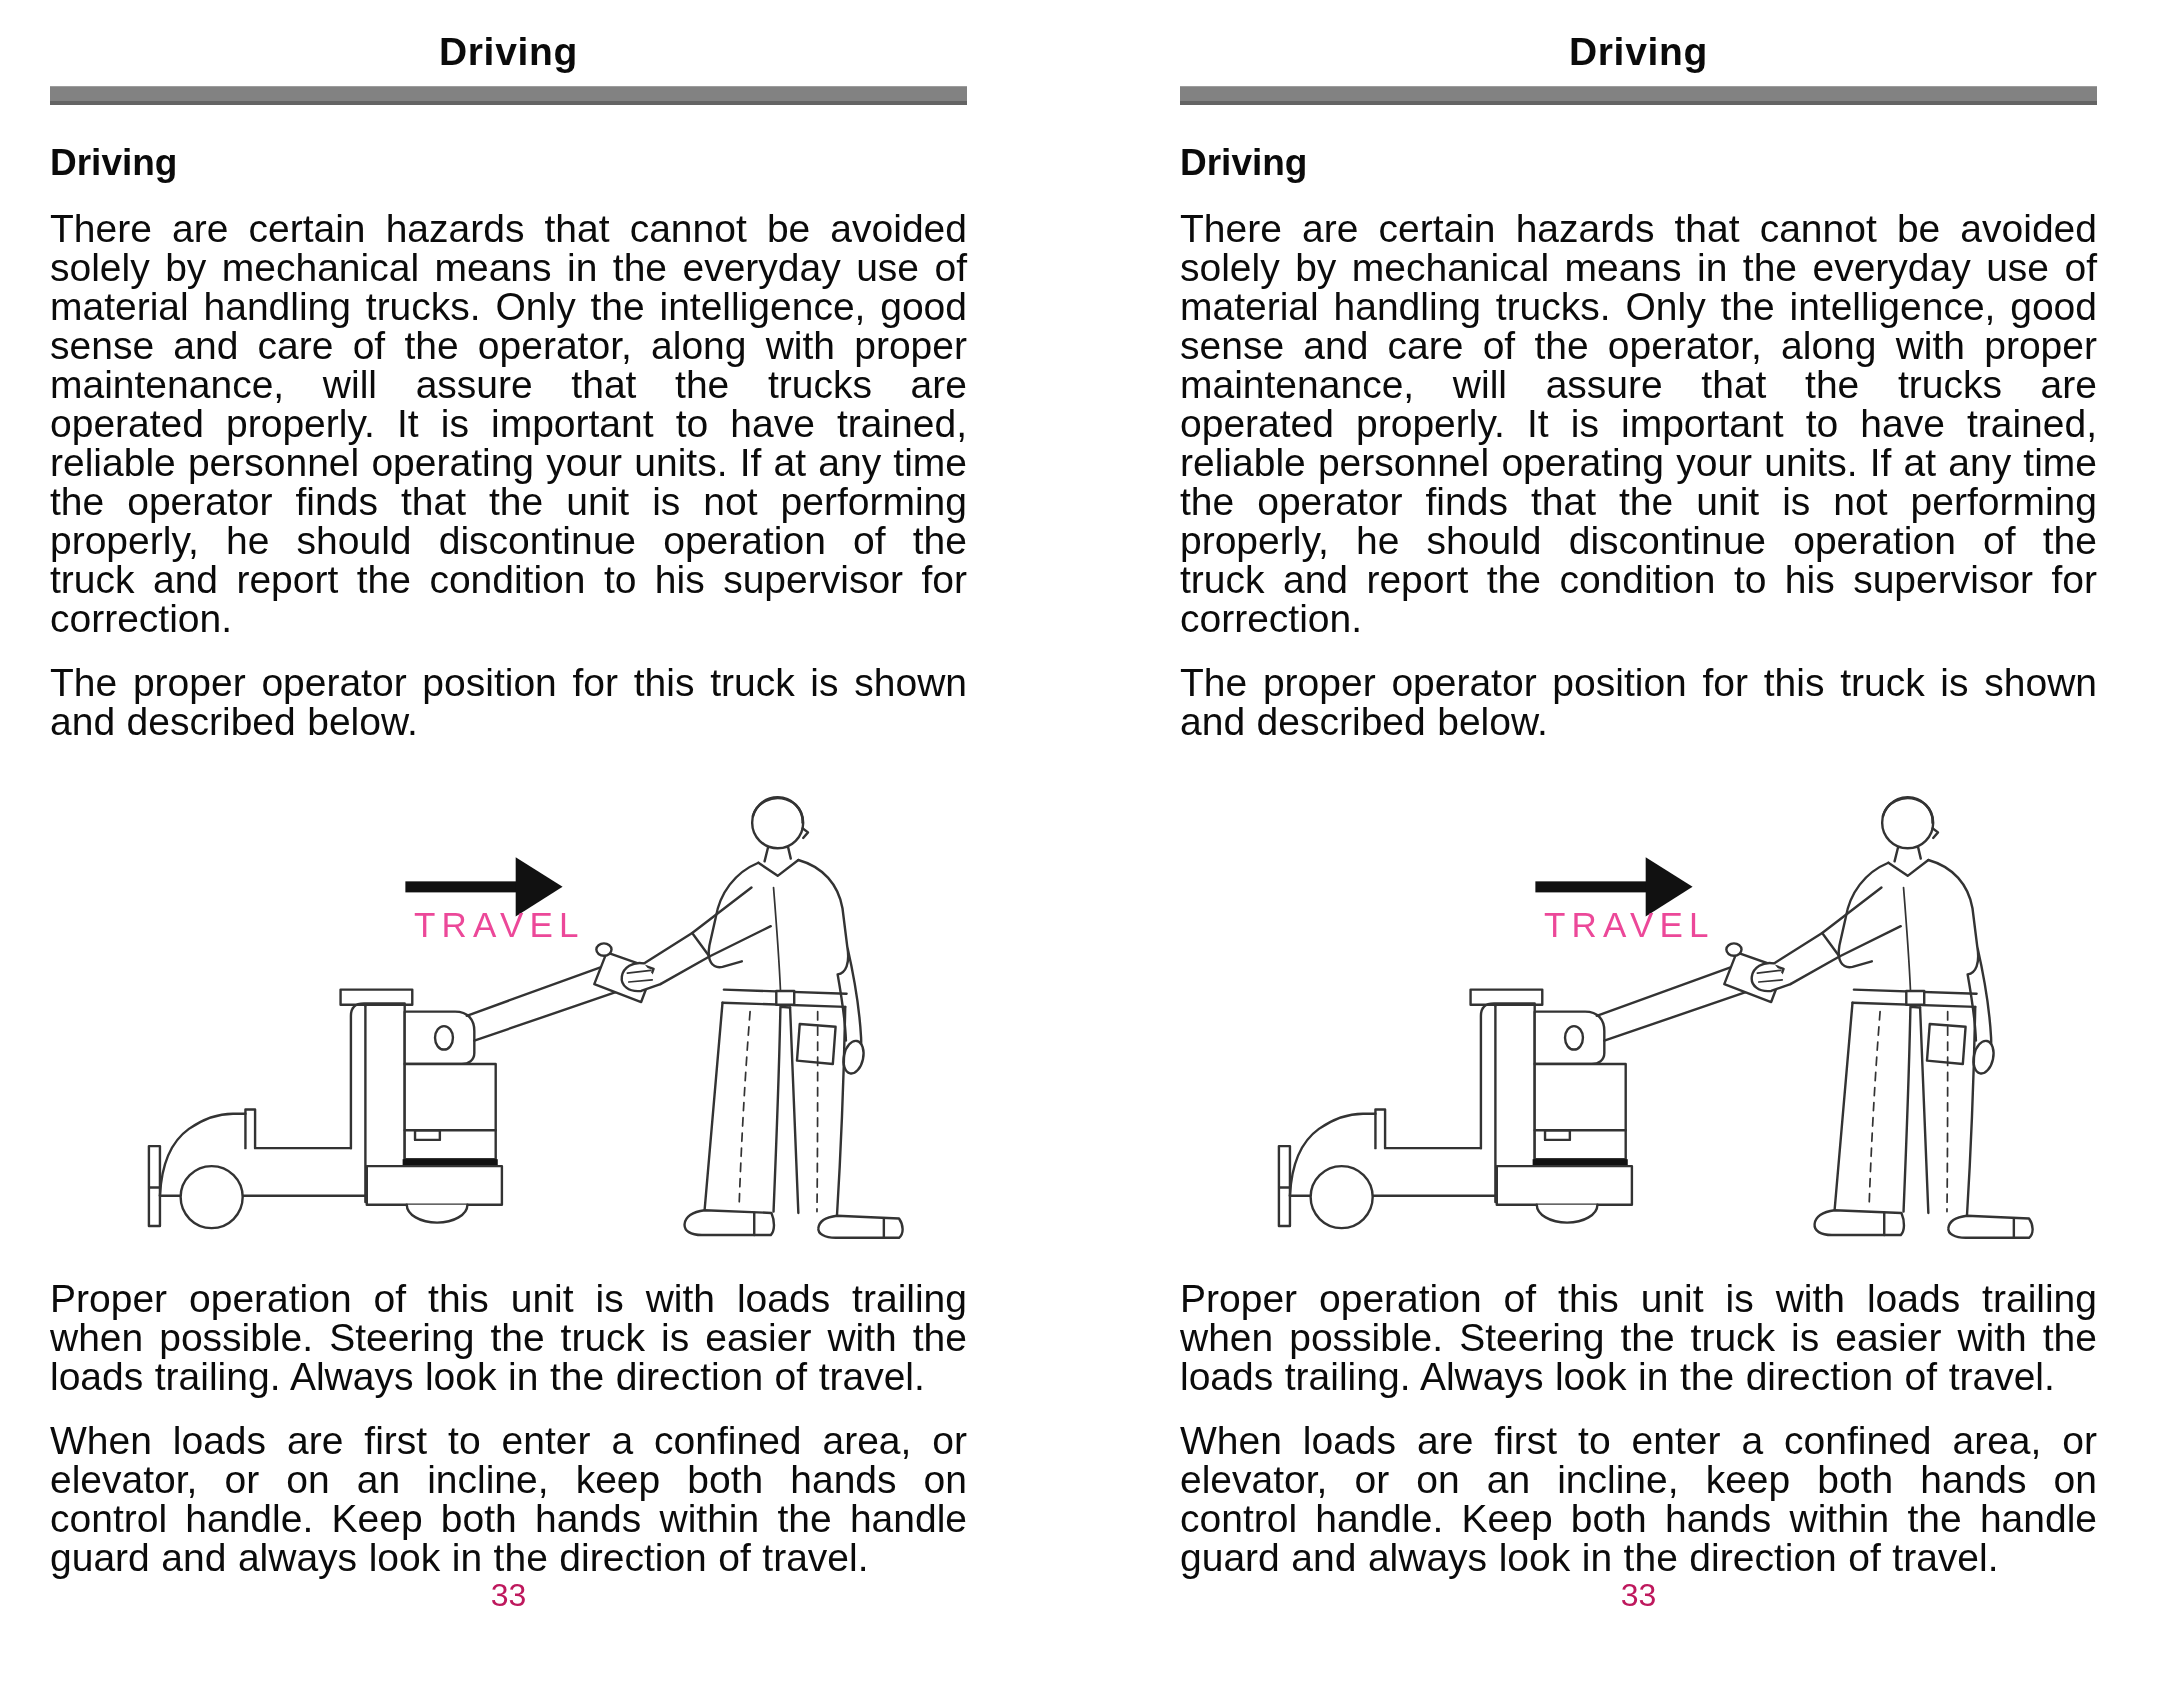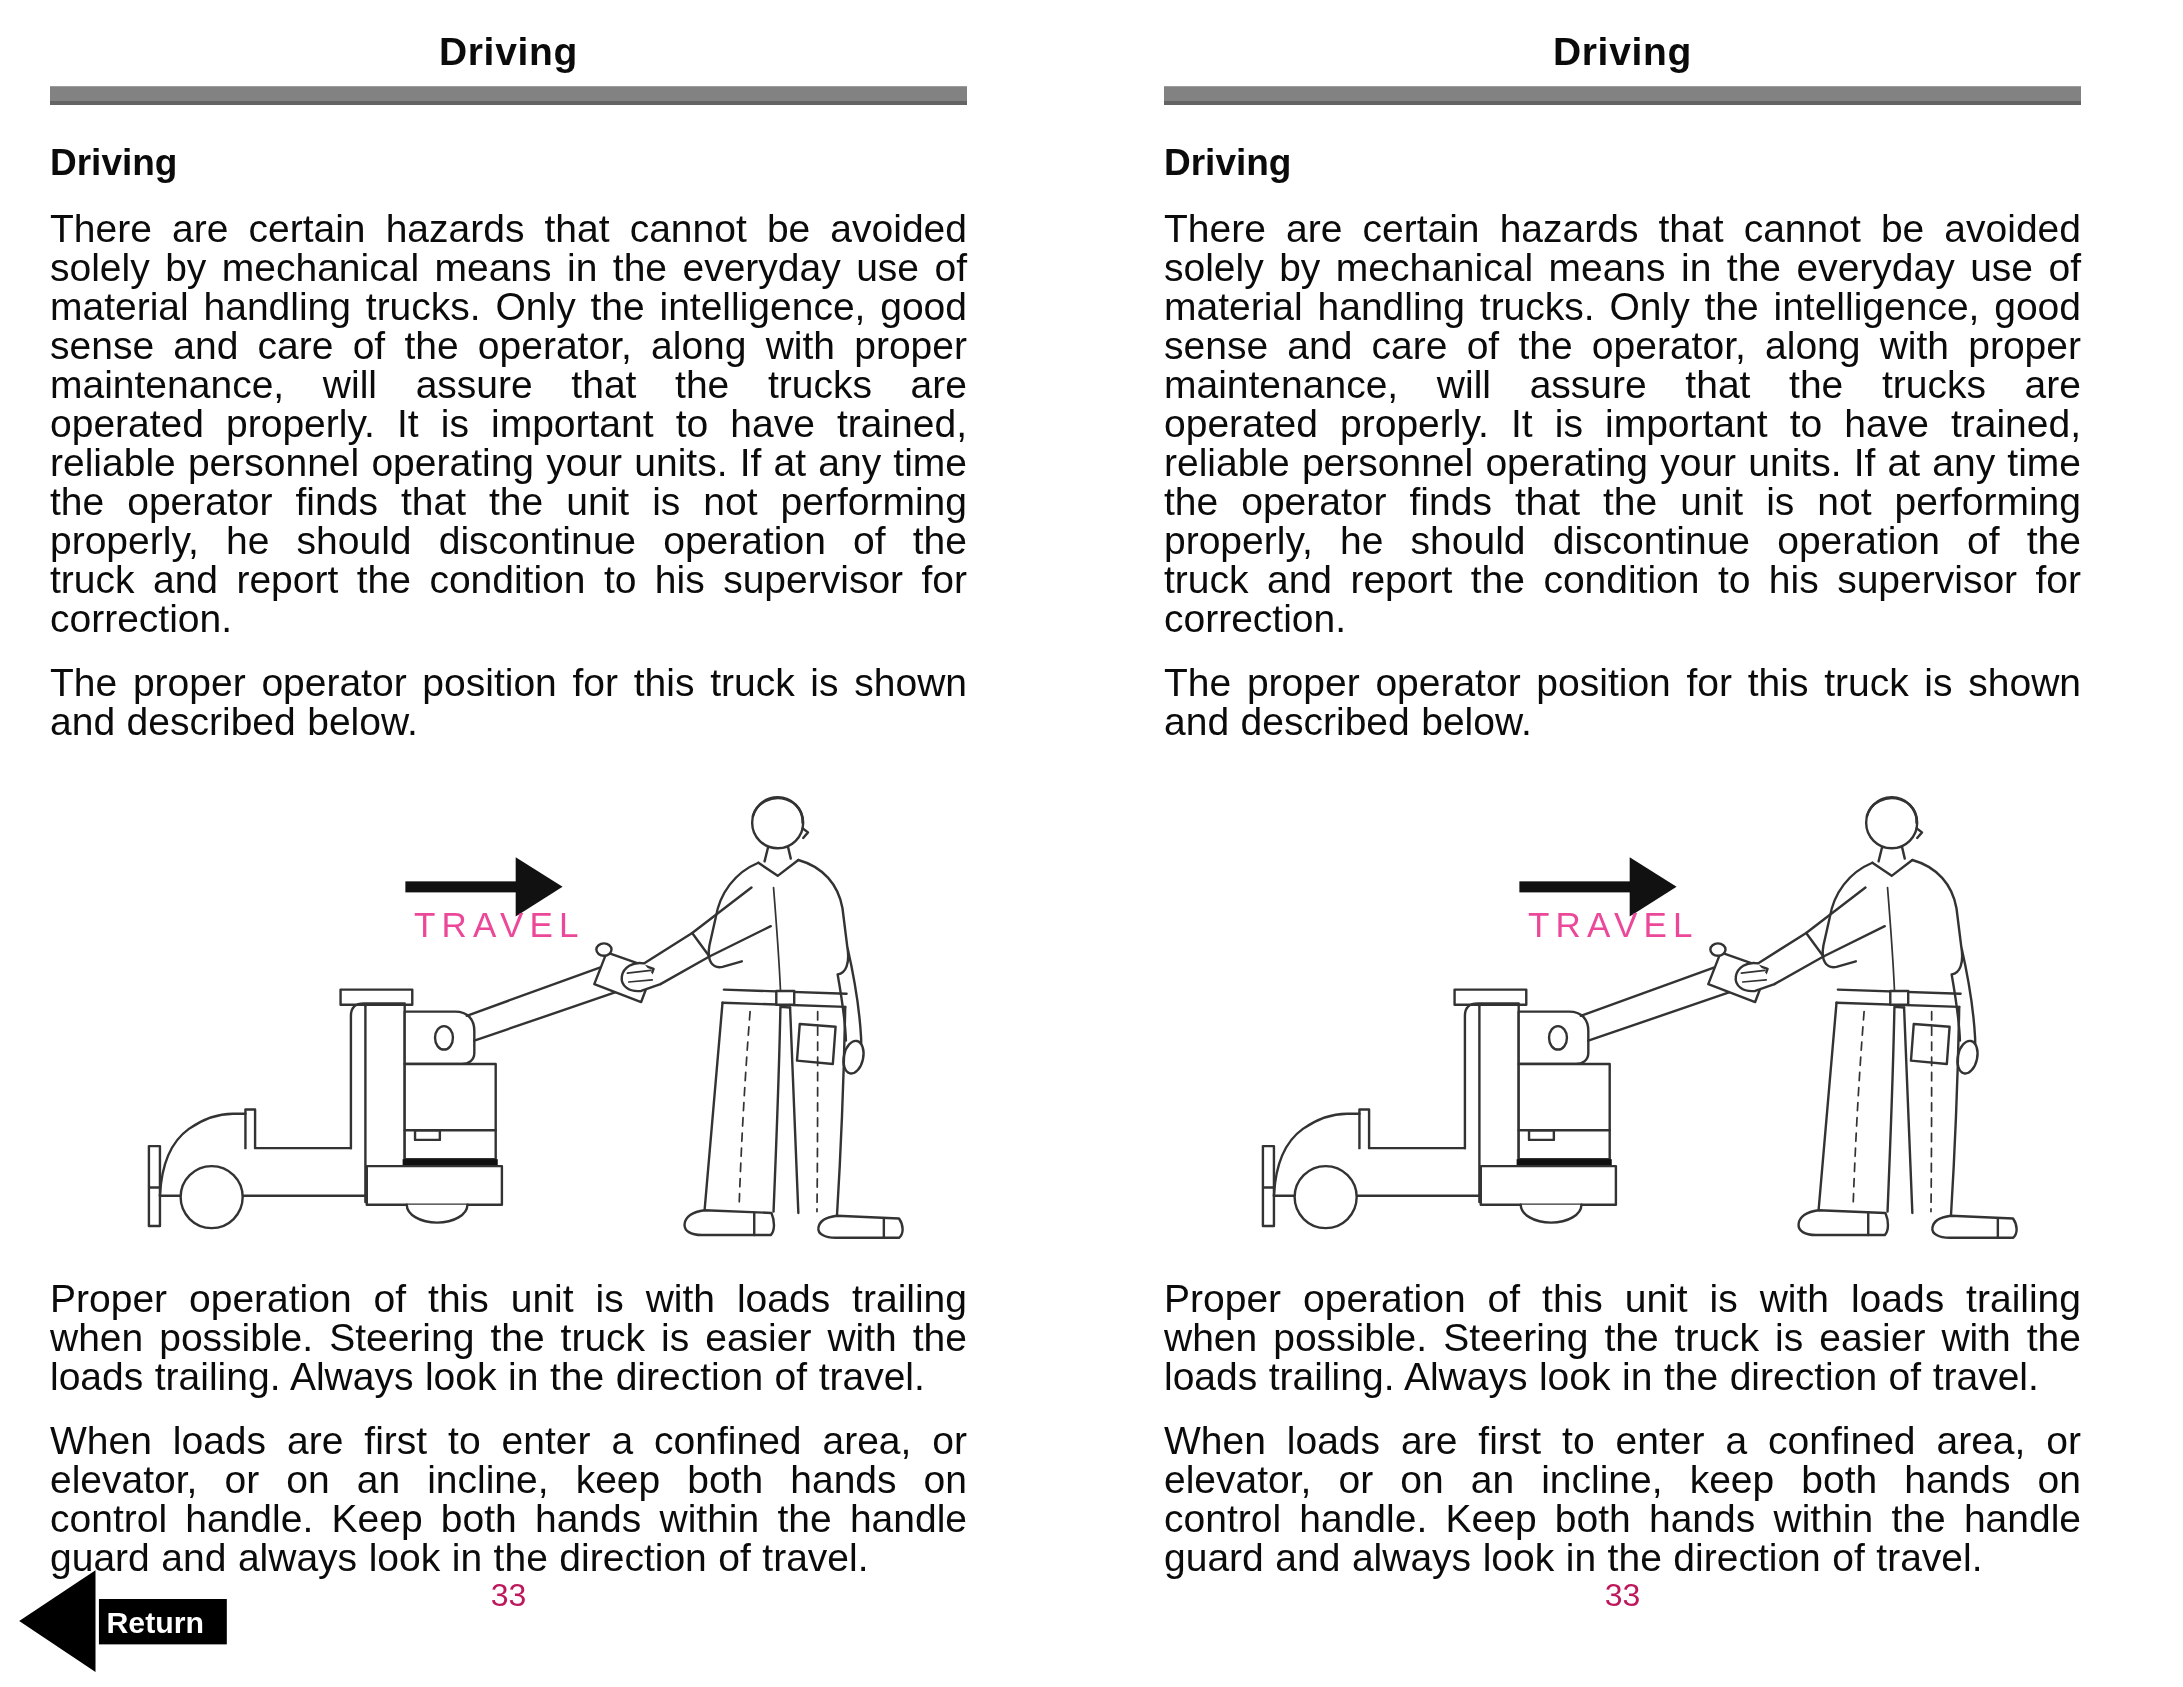--- a/index.html
+++ b/index.html
@@ -1,19 +1,19 @@
 <!DOCTYPE html>
 <html style="font-size:11px"><head>
 <meta charset="utf-8">
 <title>Driving</title>
 <style>
   html,body { margin:0; padding:0; background:#e8e8e8; }
   .spread {
     position:relative; width:2183px; height:1687px; background:#ffffff;
-    font-family:"Liberation Sans", sans-serif; color:#0b0b0b; display:flex; overflow:hidden;
+    font-family:"Liberation Sans", sans-serif; color:#0b0b0b; display:flex; overflow:hidden;gap:16px;
   }
   .page { position:relative; width:1092px; height:1687px; flex:none; }
   .inner { position:absolute; top:0; width:917px; }
   .page--left  .inner { left:50px; }
   .page--right .inner { left:72px; }
 
   .header-title { margin-top:30px; text-align:center; font-size:39px; font-weight:700; letter-spacing:0.7px; }
   .title-rule   { margin-top:12.4px; height:13.8px; background:#828282; border-top:1.4px solid #9d9d9d; border-bottom:4.8px solid #646464; }
   .section-heading { margin-top:37px; font-size:37px; font-weight:700; }
 
@@ -120,29 +120,20 @@
         <svg class="illo-host" viewBox="0 0 1230 690">
             <use href="#illo" xlink:href="#illo"></use>
           </svg>
         <span class="travel-label">TRAVEL</span>
       </div>
       <p class="para para--after-fig">Proper operation of this unit is with loads trailing when possible. Steering the truck is easier with the loads trailing. Always look in the direction of travel.</p>
       <p class="para">When loads are first to enter a confined area, or elevator, or on an incline, keep both hands on control handle. Keep both hands within the handle guard and always look in the direction of travel.</p>
     </div>
     <div class="page-number">33</div>
 
-    <button class="return-btn">
-      <svg viewBox="0 0 314 160">
-        <g>
-          <polygon points="6,80 117,6 117,154" fill="#000000"></polygon>
-          <rect x="122" y="48" width="186" height="66" fill="#000000"></rect>
-        </g>
-        <text x="133" y="97" font-size="44" font-weight="bold" fill="#ffffff">Return</text>
-      </svg>
-    </button>
   </div>
 
   <div class="page page--right">
     <div class="inner">
       <div class="header-title">Driving</div>
       <div class="title-rule"></div>
       <div class="section-heading">Driving</div>
       <p class="para">There are certain hazards that cannot be avoided solely by mechanical means in the everyday use of material handling trucks. Only the intelligence, good sense and care of the operator, along with proper maintenance, will assure that the trucks are operated properly. It is important to have trained, reliable personnel operating your units. If at any time the operator finds that the unit is not performing properly, he should discontinue operation of the truck and report the condition to his supervisor for correction.</p>
       <p class="para">The proper operator position for this truck is shown and described below.</p>
       <div class="figure">

